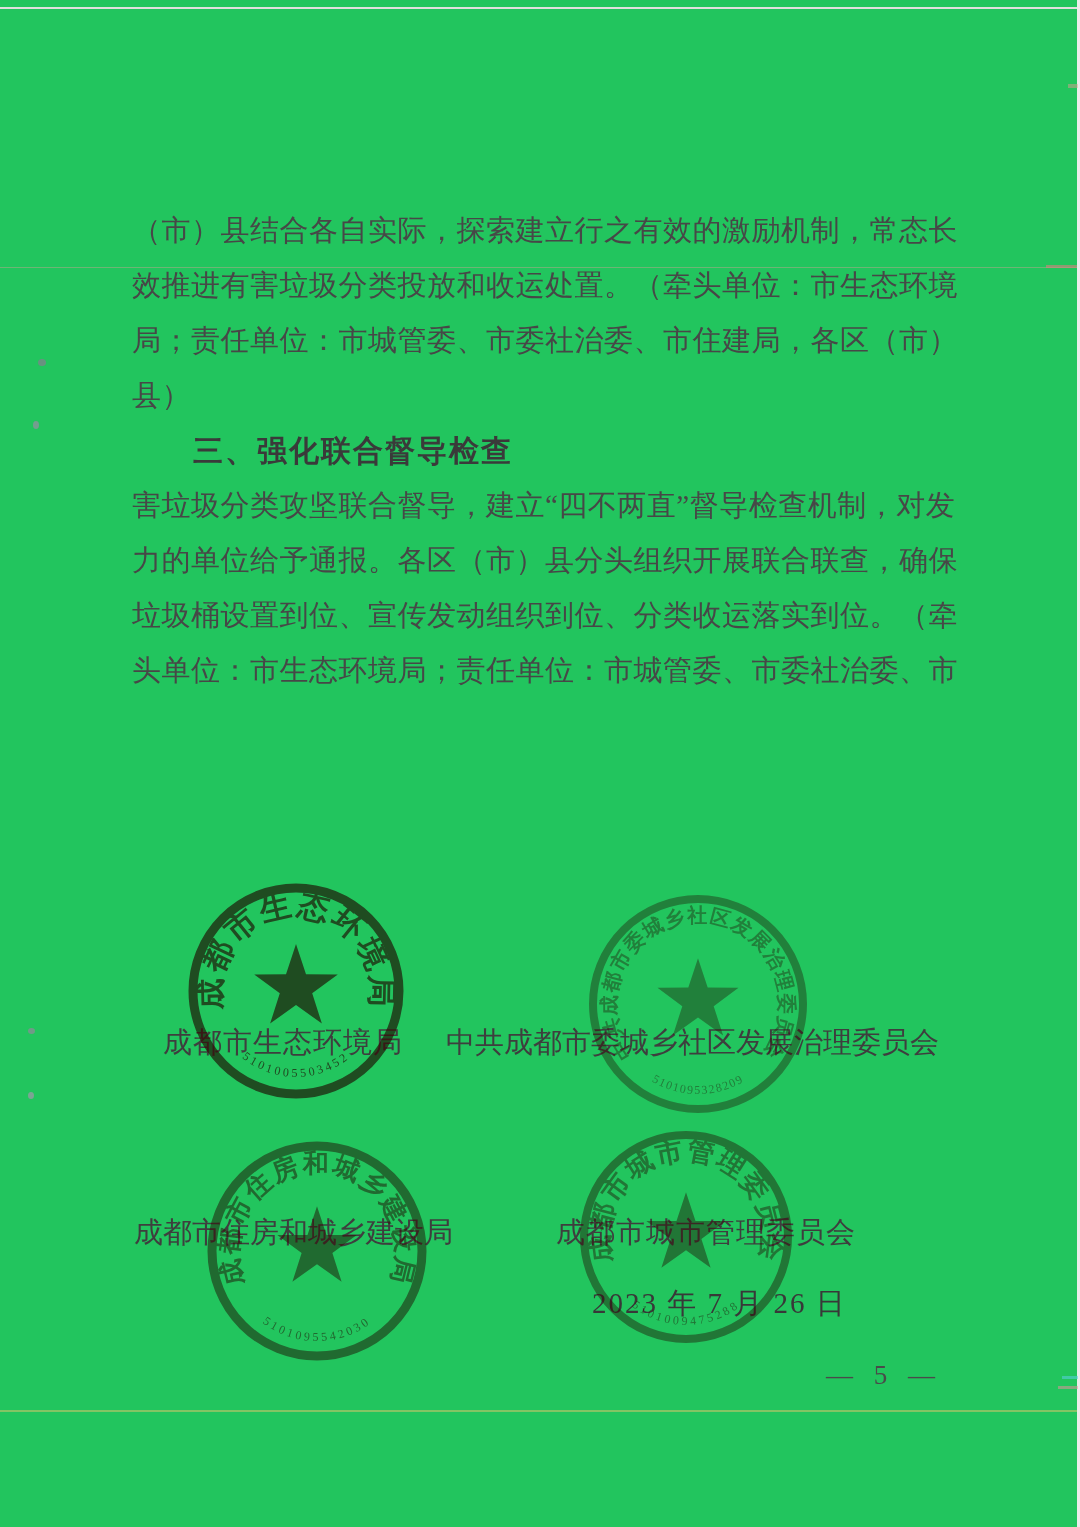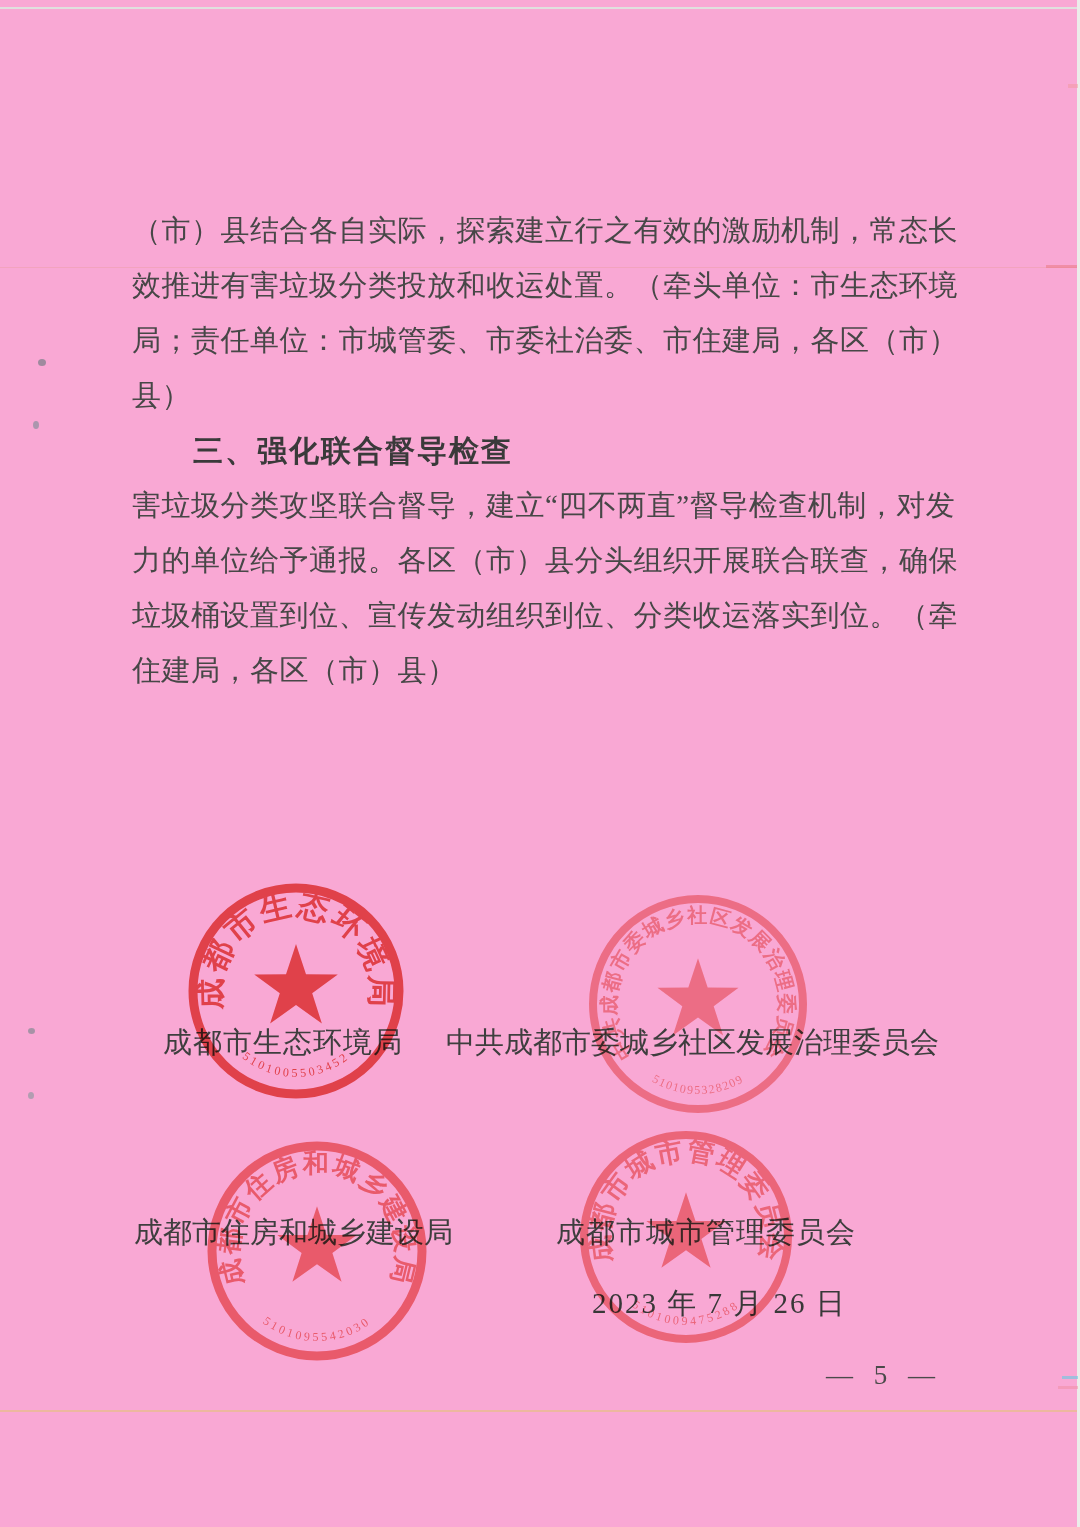--- a/index.html
+++ b/index.html
@@ -1,20 +1,20 @@
 <!DOCTYPE html>
 <html><head>
 <meta charset="utf-8">
 <style>
   html,body{margin:0;padding:0;background:#e9e9e7;}
   .page{
     position:relative;
     width:1080px;height:1527px;
     margin:0 auto;
-    background:#f9a8d4;
+    background:#22c55e;
     overflow:hidden;
     font-family:"Liberation Serif","DejaVu Serif",serif;
   }
   
   .scan-top-line{position:absolute;left:0;top:7px;width:100%;height:2px;background:#e0e0de;}
   .scan-pink-line{position:absolute;left:0;top:267px;width:100%;height:1px;background:rgba(235,155,155,.38);}
   .scan-pink-dot{position:absolute;left:1046px;top:265px;width:34px;height:3px;background:rgba(233,120,130,.55);}
   .scan-yellow-line{position:absolute;left:0;top:1410px;width:100%;height:2px;background:rgba(226,198,105,.5);}
   .scan-right-edge{position:absolute;right:0;top:0;width:3px;height:100%;background:#ececea;}
   .scan-cyan-dash{position:absolute;left:1062px;top:1376px;width:16px;height:3px;background:rgba(90,205,225,.55);}
@@ -76,21 +76,21 @@
 
   <div class="body-text">
     <div class="line">（市）县结合各自实际，探索建立行之有效的激励机制，常态长</div>
     <div class="line">效推进有害垃圾分类投放和收运处置。（牵头单位：市生态环境</div>
     <div class="line">局；责任单位：市城管委、市委社治委、市住建局，各区（市）</div>
     <div class="line">县）</div>
     <div class="line indent heading">三、强化联合督导检查</div>
     <div class="line">害垃圾分类攻坚联合督导，建立“四不两直”督导检查机制，对发</div>
     <div class="line">力的单位给予通报。各区（市）县分头组织开展联合联查，确保</div>
     <div class="line">垃圾桶设置到位、宣传发动组织到位、分类收运落实到位。（牵</div>
-    <div class="line">住建局，各区（市）县）</div>
+    <div class="line">头单位：市生态环境局；责任单位：市城管委、市委社治委、市</div>
   </div>
 
   <div class="sig org1">成都市生态环境局</div>
   <div class="sig org2">中共成都市委城乡社区发展治理委员会</div>
   <div class="sig org3">成都市住房和城乡建设局</div>
   <div class="sig org4">成都市城市管理委员会</div>
   <div class="doc-date">2023 年 7 月 26 日</div>
   <div class="page-num">— 5 —</div>
 
   <div class="seal seal1">

